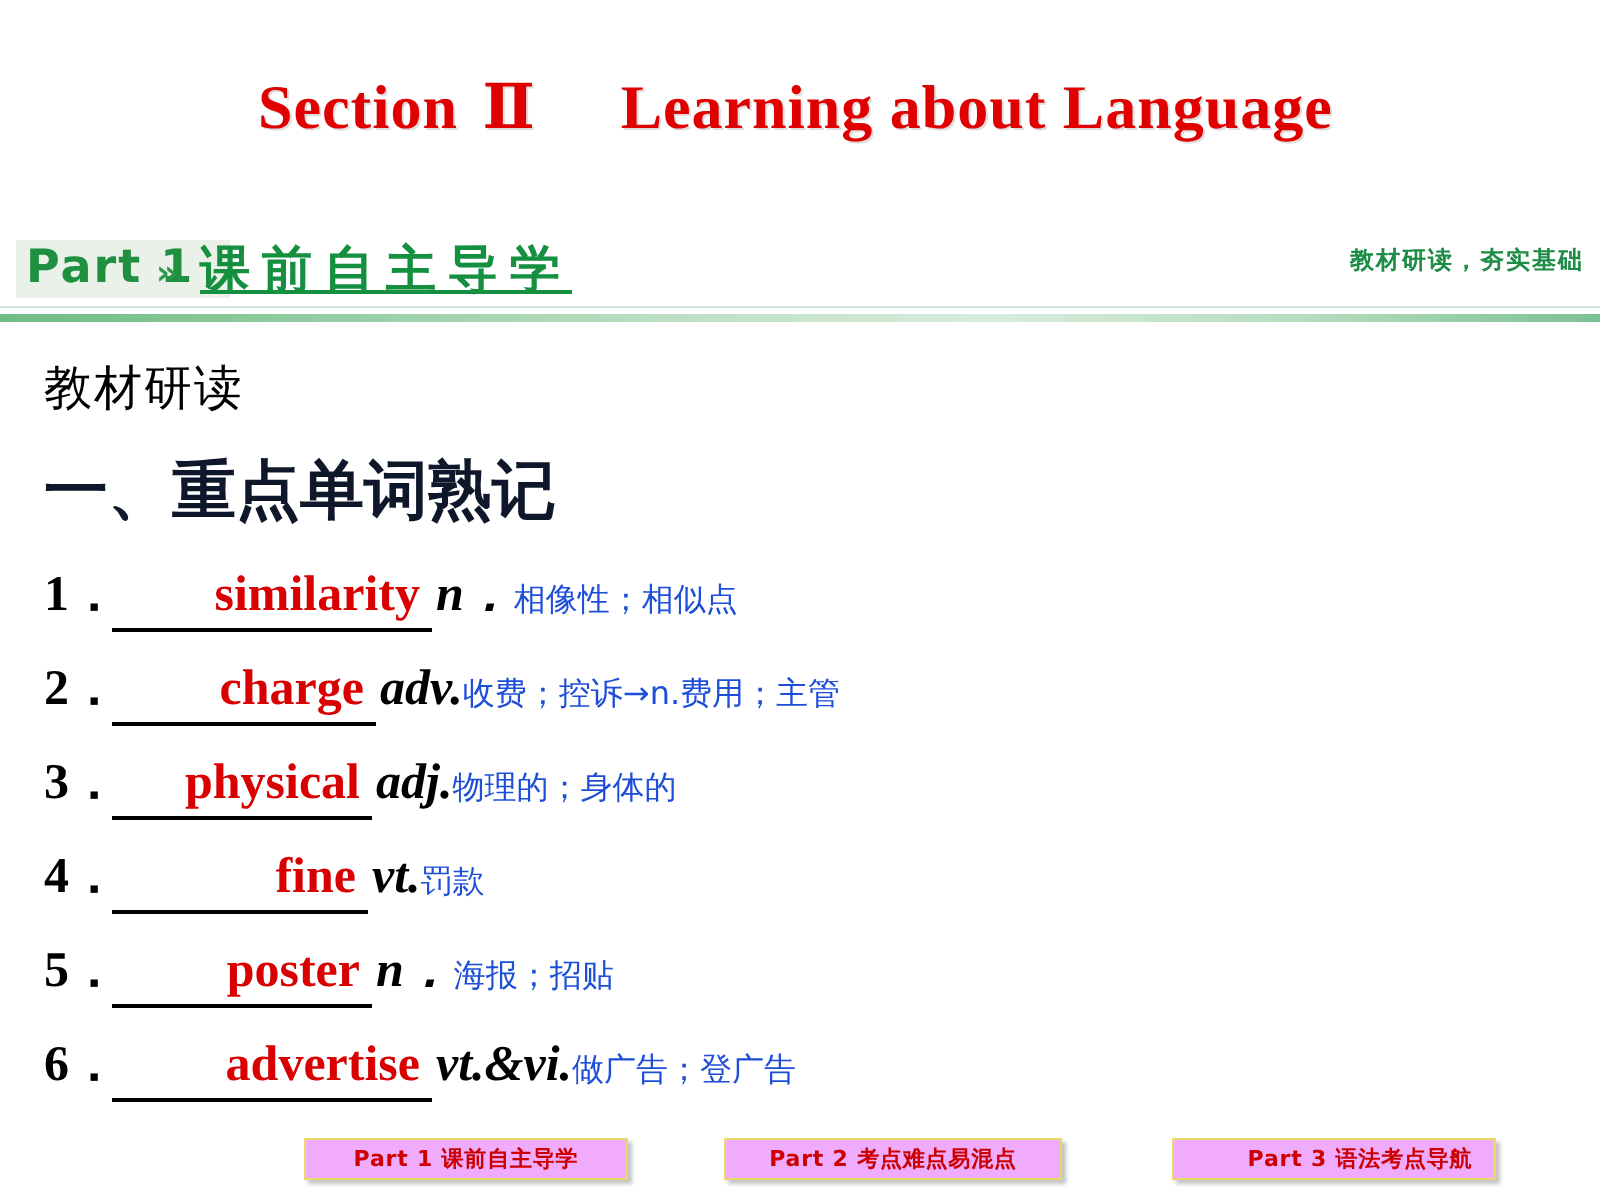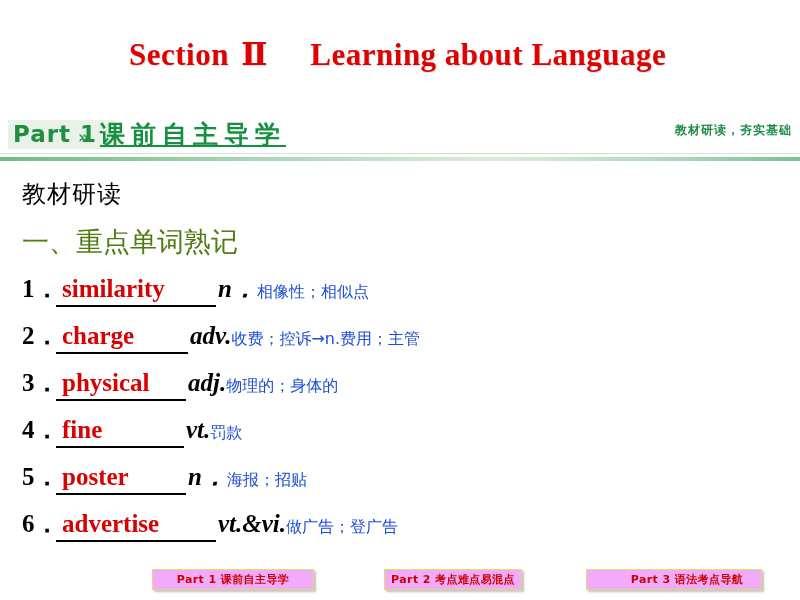--- a/index.html
+++ b/index.html
@@ -120,23 +120,23 @@
   .heading-cn {
     font-family: "DejaVu Sans", "Liberation Sans", sans-serif;
     font-size: 24px;
     font-weight: normal;
     color: #000000;
     margin: 0 0 14px 0;
     letter-spacing: 1px;
   }
   .subheading-cn {
     font-family: "DejaVu Sans", "Liberation Sans", sans-serif;
-    font-size: 27px;
-    font-weight: normal;
-    color: #4d7c0f;
+    font-size: 32px;
+    font-weight: bold;
+    color: #0f172a;
     margin: 0 0 12px 0;
     letter-spacing: 0px;
   }
 
   .word-list {
     list-style: none;
     margin: 0;
     padding: 0;
   }
   .word-item {
@@ -149,21 +149,21 @@
     font-family: "Liberation Serif", "DejaVu Serif", serif;
     font-weight: bold;
     font-size: 25px;
     color: #000;
     width: 34px;
     flex: 0 0 34px;
   }
   .w-blank {
     display: inline-block;
     border-bottom: 2px solid #000000;
-    text-align: left;
+    text-align: right;
     font-family: "Liberation Serif", "DejaVu Serif", serif;
     font-weight: bold;
     font-size: 25px;
     color: #d80000;
     padding: 0 6px 1px 6px;
     line-height: 1.15;
   }
   .w-pos {
     font-family: "Liberation Serif", "DejaVu Serif", serif;
     font-style: italic;
@@ -207,22 +207,22 @@
     font-size: 11px;
     color: #cc0000;
     display: flex;
     align-items: center;
     justify-content: center;
     letter-spacing: 0.4px;
     white-space: nowrap;
     box-sizing: border-box;
   }
   .nav-btn-1 { left: 152px; width: 162px; }
-  .nav-btn-2 { left: 384px; width: 138px; }
-  .nav-btn-3 { left: 586px; width: 176px; padding-left: 26px; }
+  .nav-btn-2 { left: 362px; width: 169px; }
+  .nav-btn-3 { left: 586px; width: 162px; padding-left: 26px; }
 </style>
 </head>
 <body>
 
 <div class="slide-title">
   <span>Section</span>
   <span class="roman">Ⅱ</span>
   <span class="gap"></span>
   <span>Learning about Language</span>
 </div>

